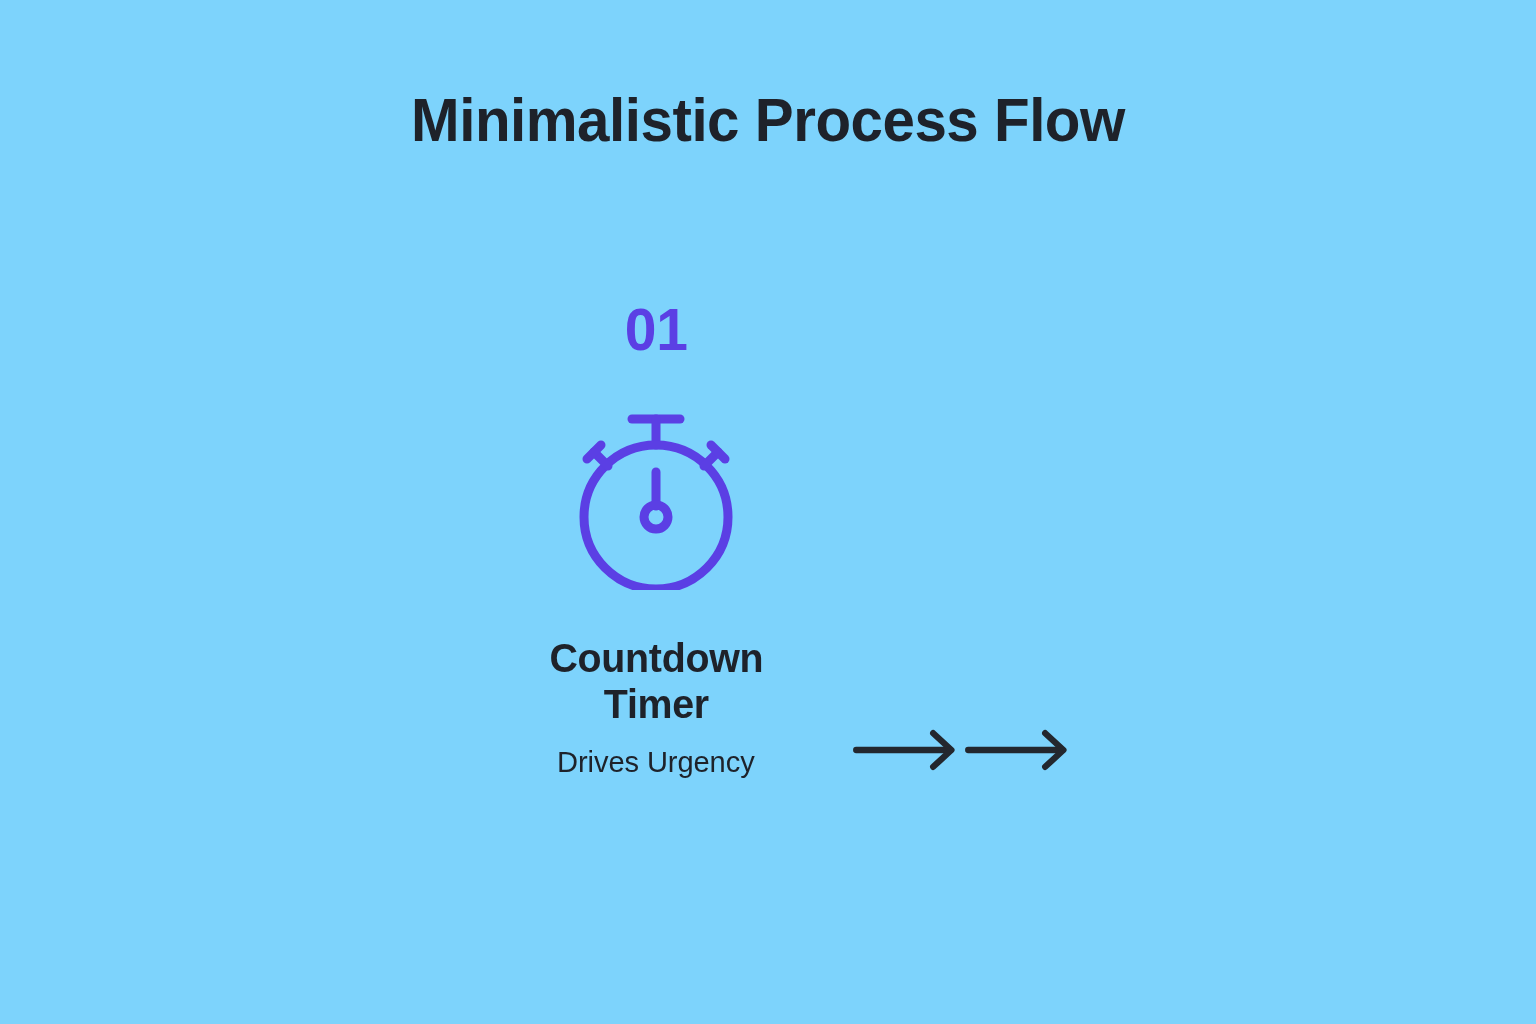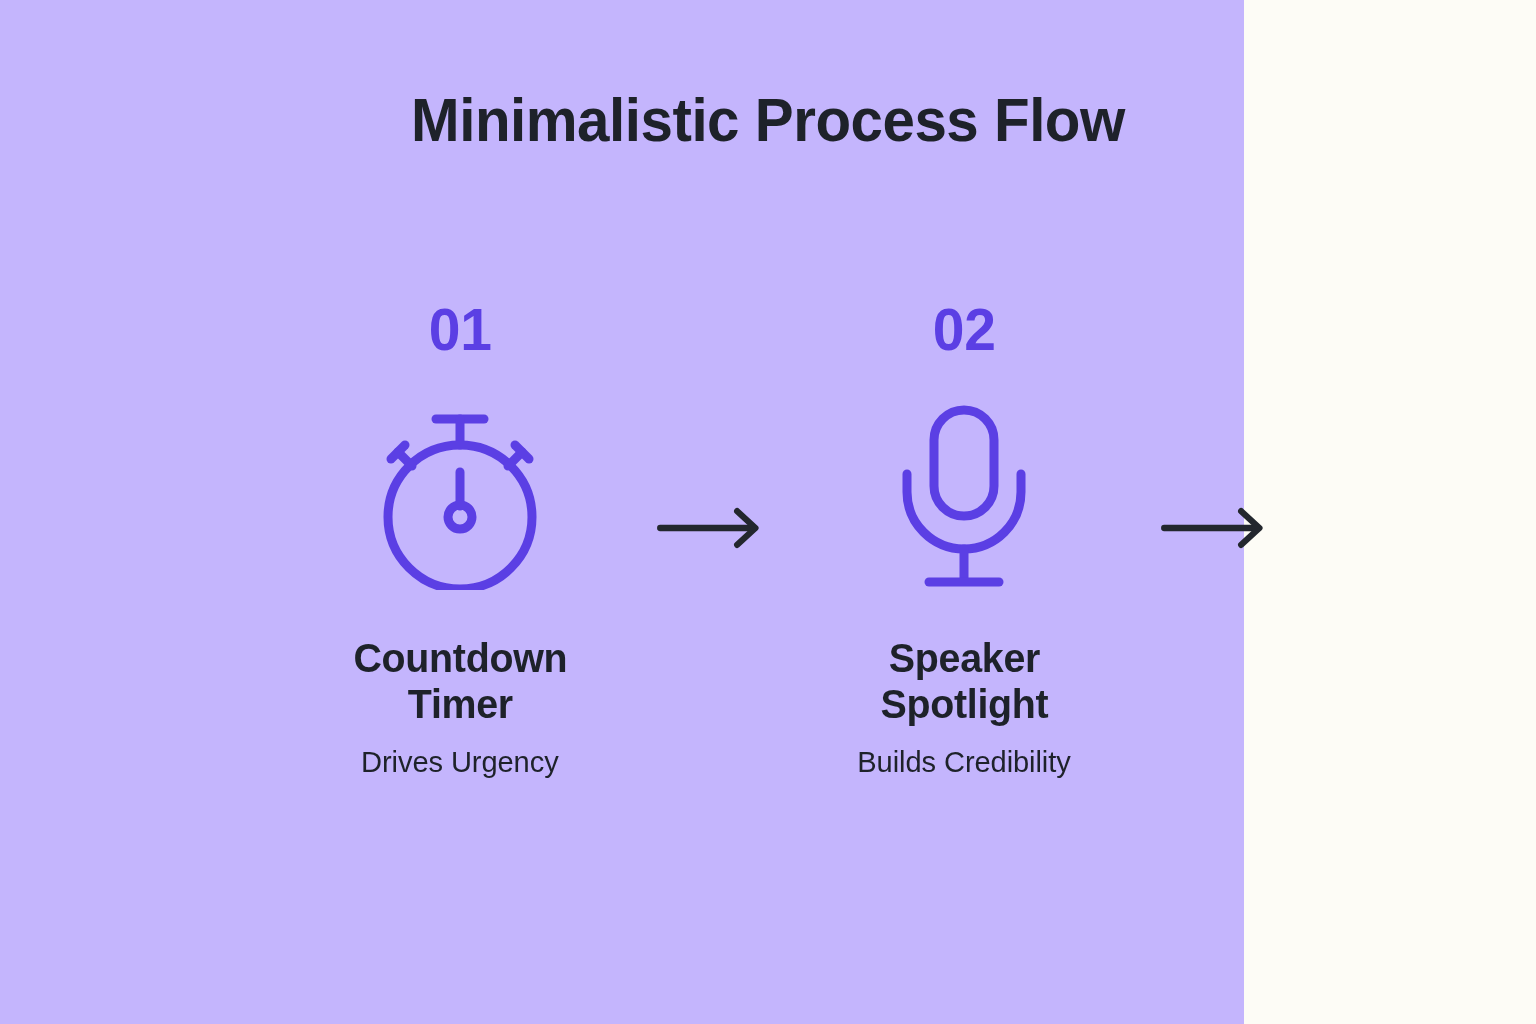--- a/index.html
+++ b/index.html
@@ -10,23 +10,23 @@
   body {
     width: 1536px;
     height: 1024px;
     background: #fdfcf6;
     font-family: "Liberation Sans", sans-serif;
     overflow: hidden;
   }
 
   .canvas {
     position: relative;
-    width: 1244px;
+    width: 1536px;
     height: 1024px;
-    background: #c4b5fd;
+    background: #7dd3fc;
   }
 
   
   .title {
     position: absolute;
     top: 84px;
     left: 0;
     width: 1536px;
     text-align: center;
     font-size: 62px;
@@ -39,21 +39,21 @@
   }
 
   
   .flow {
     position: absolute;
     top: 300px;
     left: 60px;
     width: 1416px;
     display: flex;
     flex-direction: row;
-    align-items: flex-start;
+    align-items: flex-end;
     justify-content: center;
   }
 
   .step {
     width: 392px;
     display: flex;
     flex-direction: column;
     align-items: center;
   }
 
@@ -161,46 +161,20 @@
 
     <div class="connector">
       <svg class="arrow-svg" width="160" height="60" viewBox="0 0 160 60">
         <g fill="none" stroke="#23272e" stroke-width="9" stroke-linecap="round" stroke-linejoin="round">
           <line x1="6" y1="30" x2="138" y2="30"></line>
           <polyline points="116,6 142,30 116,54"></polyline>
         </g>
       </svg>
     </div>
 
-    <div class="step">
-      <div class="step-number">02</div>
-
-      <div class="icon-wrap">
-
-        <svg class="icon-svg" width="150" height="190" viewBox="0 0 150 190">
-          <g fill="none" stroke="#5b3fe4" stroke-width="9" stroke-linecap="round" stroke-linejoin="round">
-
-            <rect x="45" y="8" width="60" height="106" rx="30" ry="30"></rect>
-
-            <path d="M18 72 v18 a57 57 0 0 0 114 0 v-18"></path>
-
-            <line x1="75" y1="147" x2="75" y2="176"></line>
-
-            <line x1="40" y1="180" x2="110" y2="180"></line>
-          </g>
-        </svg>
-      </div>
-
-      <div class="step-title">
-        <div>Speaker</div>
-        <div>Spotlight</div>
-      </div>
-
-      <div class="step-sub">Builds Credibility</div>
-    </div>
 
     <div class="connector">
       <svg class="arrow-svg" width="160" height="60" viewBox="0 0 160 60">
         <g fill="none" stroke="#23272e" stroke-width="9" stroke-linecap="round" stroke-linejoin="round">
           <line x1="6" y1="30" x2="138" y2="30"></line>
           <polyline points="116,6 142,30 116,54"></polyline>
         </g>
       </svg>
     </div>
 

